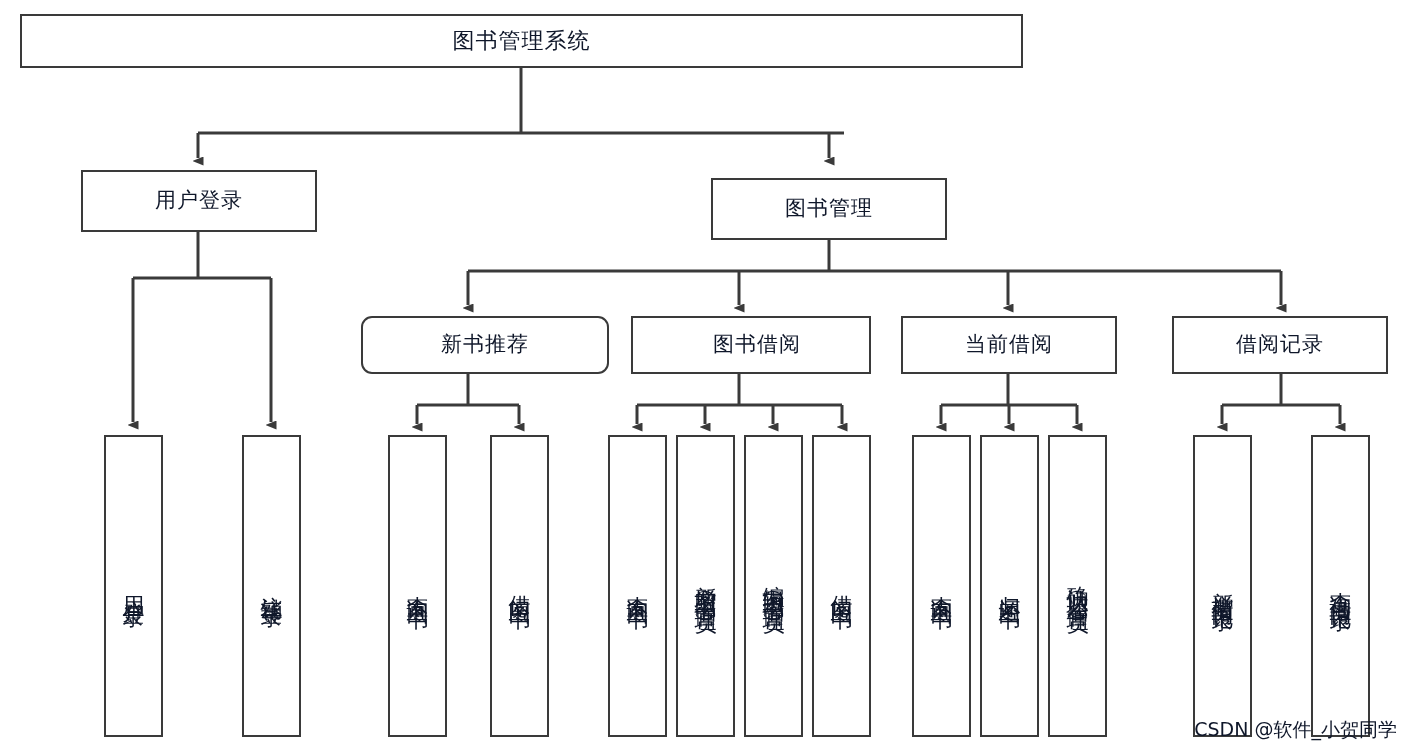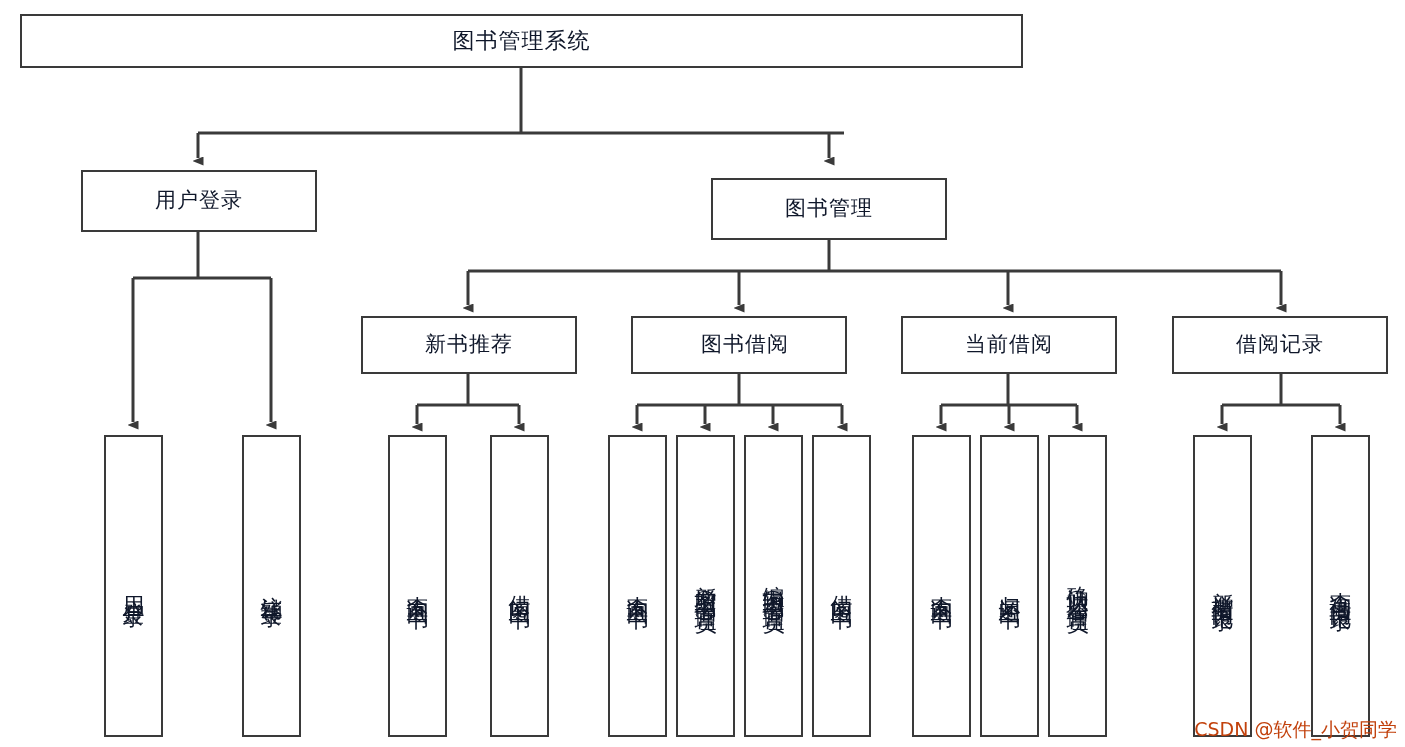--- a/index.html
+++ b/index.html
@@ -44,21 +44,21 @@
     font-size:22px;
     letter-spacing:4px;
     line-height:1.0;
   }
 
   #watermark{
     position:absolute;
     right:8px;
     bottom:4px;
     font-size:19px;
-    color:#c2410c;
+    color:#0f172a;
     font-family:"DejaVu Sans","Liberation Sans",sans-serif;
     white-space:nowrap;
     user-select:none;
   }
 </style>
 </head>
 <body>
 
 <div id="canvas">
 
@@ -117,24 +117,24 @@
     <span class="label">图书管理系统</span>
   </div>
 
   <div class="node h" style="left:81px;top:170px;width:236px;height:62px;">
     <span class="label">用户登录</span>
   </div>
   <div class="node h" style="left:711px;top:178px;width:236px;height:62px;">
     <span class="label">图书管理</span>
   </div>
 
-  <div class="node h" style="left:361px;top:316px;width:216px;height:58px;">
+  <div class="node h" style="left:361px;top:316px;width:248px;height:58px;border-radius:11px;">
     <span class="label">新书推荐</span>
   </div>
-  <div class="node h" style="left:631px;top:316px;width:216px;height:58px;padding-left:12px;">
+  <div class="node h" style="left:631px;top:316px;width:240px;height:58px;padding-left:12px;">
     <span class="label">图书借阅</span>
   </div>
   <div class="node h" style="left:1172px;top:316px;width:216px;height:58px;">
     <span class="label">借阅记录</span>
   </div>
   <div class="node h" style="left:901px;top:316px;width:216px;height:58px;">
     <span class="label">当前借阅</span>
   </div>
 
   <div class="node v" style="left:104px;top:435px;width:59px;height:302px;">

